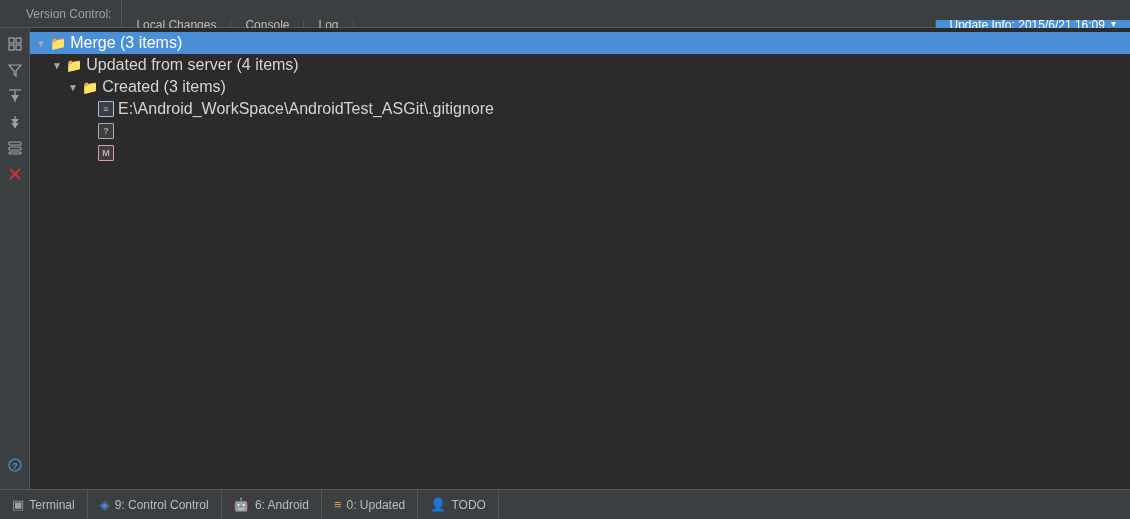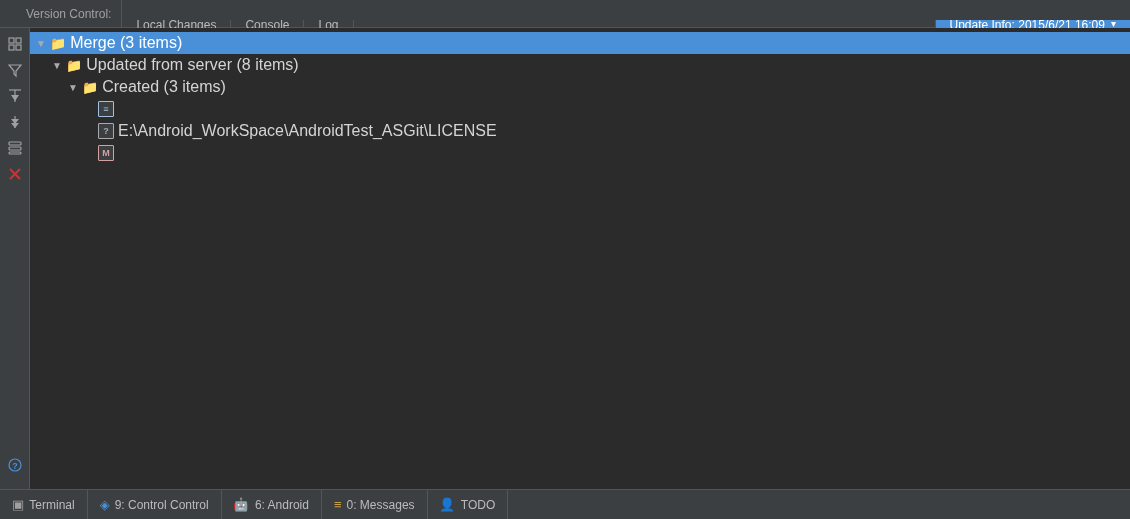--- a/index.html
+++ b/index.html
@@ -284,46 +284,46 @@
       <div class="tree-row selected">
         <span class="expand-arrow expanded">▼</span>
         <span class="folder-icon">📁</span>
         <span class="tree-label">Merge (3 items)</span>
       </div>
 
       <div class="tree-row">
         <span class="indent"></span>
         <span class="expand-arrow expanded">▼</span>
         <span class="folder-icon">📁</span>
-        <span class="tree-label">Updated from server (8 items)</span>
+        <span class="tree-label">Updated from server (4 items)</span>
       </div>
 
       <div class="tree-row">
         <span class="indent"></span>
         <span class="indent"></span>
         <span class="expand-arrow expanded">▼</span>
         <span class="folder-icon">📁</span>
         <span class="tree-label">Created (3 items)</span>
       </div>
 
       <div class="tree-row">
         <span class="indent"></span>
         <span class="indent"></span>
         <span class="indent"></span>
         <span class="expand-arrow" style="visibility:hidden">▶</span>
         <span class="file-badge doc">≡</span>
+        <span class="tree-label">E:\Android_WorkSpace\AndroidTest_ASGit\.gitignore</span>
       </div>
 
       <div class="tree-row">
         <span class="indent"></span>
         <span class="indent"></span>
         <span class="indent"></span>
         <span class="expand-arrow" style="visibility:hidden">▶</span>
         <span class="file-badge unknown">?</span>
-        <span class="tree-label">E:\Android_WorkSpace\AndroidTest_ASGit\LICENSE</span>
       </div>
 
       <div class="tree-row">
         <span class="indent"></span>
         <span class="indent"></span>
         <span class="indent"></span>
         <span class="expand-arrow" style="visibility:hidden">▶</span>
         <span class="file-badge md">M</span>
       </div>
 
@@ -339,19 +339,19 @@
   <div class="status-tab">
     <span class="status-tab-icon vc-icon">◈</span>
     <span>9: Control Control</span>
   </div>
   <div class="status-tab">
     <span class="status-tab-icon android-icon">🤖</span>
     <span>6: Android</span>
   </div>
   <div class="status-tab">
     <span class="status-tab-icon messages-icon">≡</span>
-    <span>0: Messages</span>
+    <span>0: Updated</span>
   </div>
   <div class="status-tab">
     <span class="status-tab-icon todo-icon">👤</span>
     <span>TODO</span>
   </div>
 </div>
 
 </body></html>

